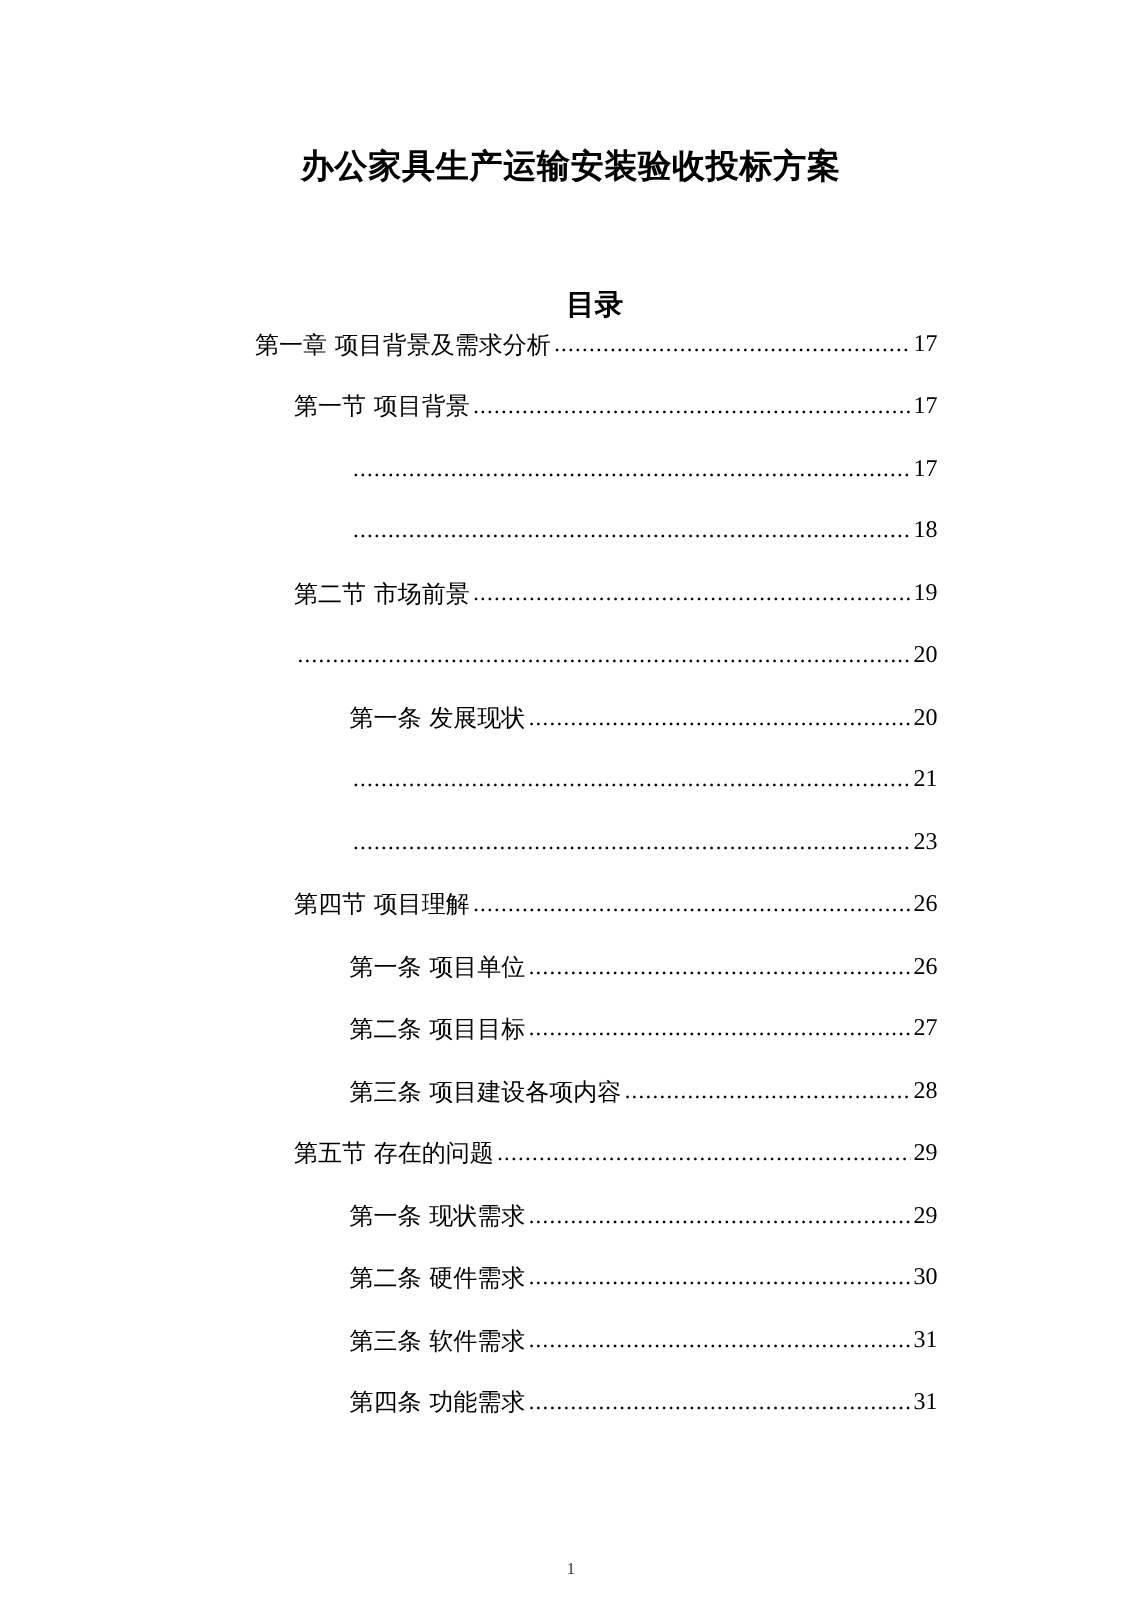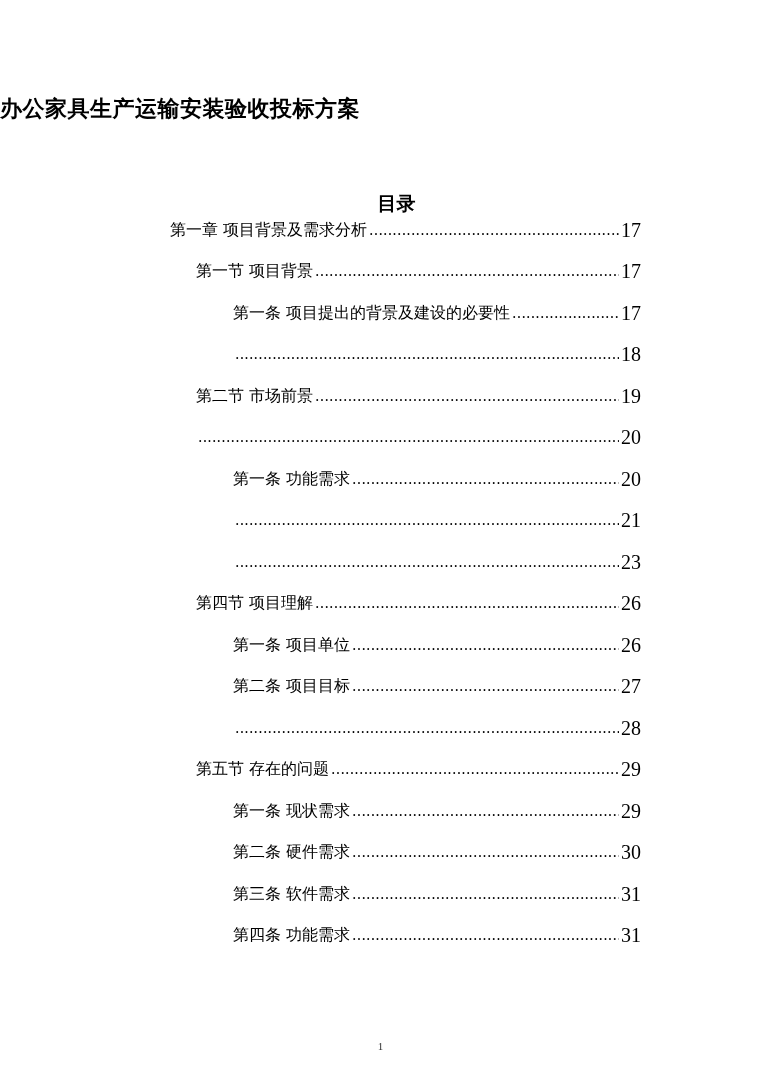--- a/index.html
+++ b/index.html
@@ -13,21 +13,22 @@
       position: relative;
       overflow: hidden;
       color: #000000;
       font-family: "DejaVu Serif", "Liberation Serif", serif;
     }
     .doc-title {
       position: absolute;
       left: 0;
       width: 761px;
       top: 96px;
-      font-family: Liberation Mono, monospace;
+      text-align: center;
+      font-family: Liberation Serif, serif;
       font-weight: bold;
       font-size: 22px;
       line-height: 30px;
       letter-spacing: 0.5px;
     }
     .toc-heading {
       position: absolute;
       left: 16px;
       width: 761px;
       top: 190px;
@@ -47,21 +48,21 @@
       list-style: none;
     }
     .toc-entry {
       position: absolute;
       display: flex;
       align-items: flex-end;
       height: 26px;
       font-size: 16px;
       line-height: 26px;
       white-space: nowrap;
-      right: 120px;
+      right: 136px;
     }
     .toc-entry.level-1 { left: 170px; }
     .toc-entry.level-2 { left: 196px; }
     .toc-entry.level-3 { left: 233px; }
     .toc-label {
       flex: 0 0 auto;
     }
     .toc-leader {
       flex: 1 1 auto;
       overflow: hidden;
@@ -76,21 +77,21 @@
       bottom: 6px;
       font-size: 14px;
       line-height: 14px;
       letter-spacing: 0.2px;
       white-space: nowrap;
       color: #000;
     }
     .toc-page {
       flex: 0 0 auto;
       font-family: "Liberation Serif", "DejaVu Serif", serif;
-      font-size: 20px;
+      font-size: 16px;
     }
     .page-number {
       position: absolute;
       top: 1040px;
       left: 0;
       width: 761px;
       text-align: center;
       font-family: "Liberation Serif", "DejaVu Serif", serif;
       font-size: 11px;
       color: #333;
@@ -108,39 +109,38 @@
       <span class="toc-label">第一章 项目背景及需求分析</span>
       <span class="toc-leader"></span>
       <span class="toc-page">17</span>
     </li>
     <li class="toc-entry level-2" style="top:41px">
       <span class="toc-label">第一节 项目背景</span>
       <span class="toc-leader"></span>
       <span class="toc-page">17</span>
     </li>
     <li class="toc-entry level-3" style="top:83px">
-      <span class="toc-label">第一条 项目提出的背景及建设的必要性</span>
       <span class="toc-leader"></span>
       <span class="toc-page">17</span>
     </li>
     <li class="toc-entry level-3" style="top:124px">
       <span class="toc-leader"></span>
       <span class="toc-page">18</span>
     </li>
     <li class="toc-entry level-2" style="top:166px">
       <span class="toc-label">第二节 市场前景</span>
       <span class="toc-leader"></span>
       <span class="toc-page">19</span>
     </li>
     <li class="toc-entry level-2" style="top:207px">
       <span class="toc-leader"></span>
       <span class="toc-page">20</span>
     </li>
     <li class="toc-entry level-3" style="top:249px">
-      <span class="toc-label">第一条 功能需求</span>
+      <span class="toc-label">第一条 发展现状</span>
       <span class="toc-leader"></span>
       <span class="toc-page">20</span>
     </li>
     <li class="toc-entry level-3" style="top:290px">
       <span class="toc-leader"></span>
       <span class="toc-page">21</span>
     </li>
     <li class="toc-entry level-3" style="top:332px">
       <span class="toc-leader"></span>
       <span class="toc-page">23</span>
@@ -154,20 +154,21 @@
       <span class="toc-label">第一条 项目单位</span>
       <span class="toc-leader"></span>
       <span class="toc-page">26</span>
     </li>
     <li class="toc-entry level-3" style="top:456px">
       <span class="toc-label">第二条 项目目标</span>
       <span class="toc-leader"></span>
       <span class="toc-page">27</span>
     </li>
     <li class="toc-entry level-3" style="top:498px">
+      <span class="toc-label">第三条 项目建设各项内容</span>
       <span class="toc-leader"></span>
       <span class="toc-page">28</span>
     </li>
     <li class="toc-entry level-2" style="top:539px">
       <span class="toc-label">第五节 存在的问题</span>
       <span class="toc-leader"></span>
       <span class="toc-page">29</span>
     </li>
     <li class="toc-entry level-3" style="top:581px">
       <span class="toc-label">第一条 现状需求</span>

